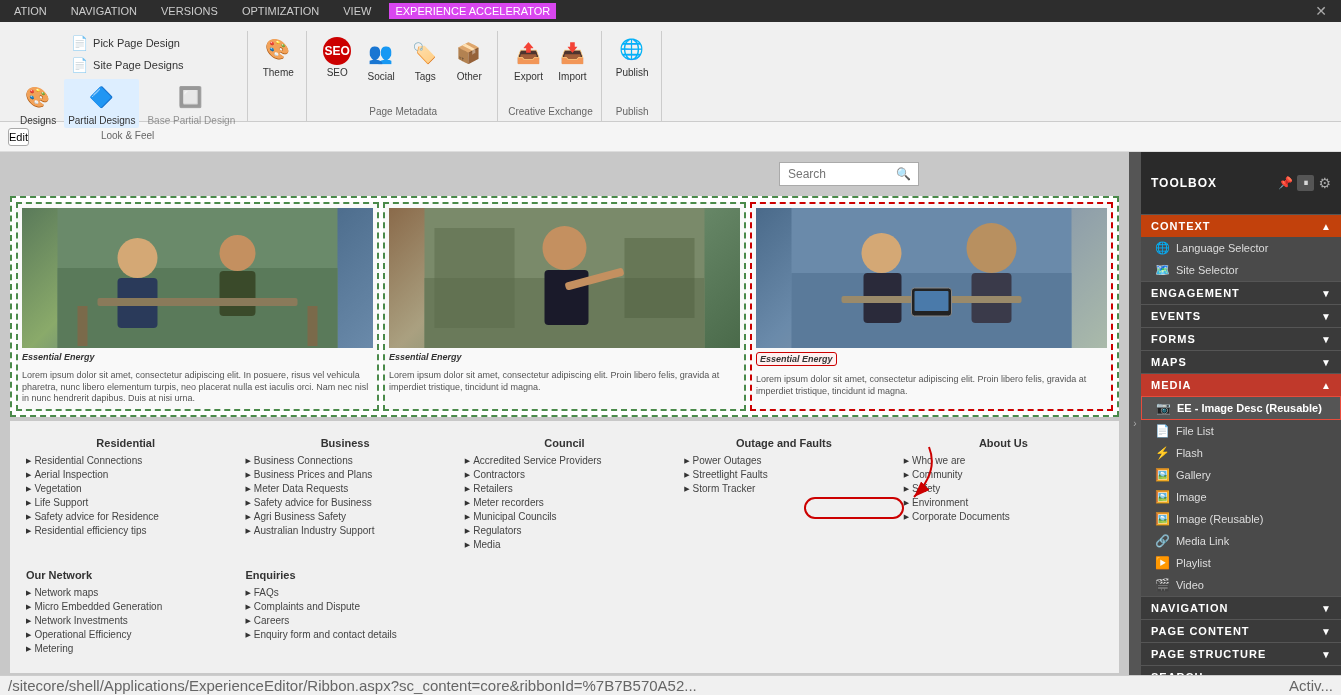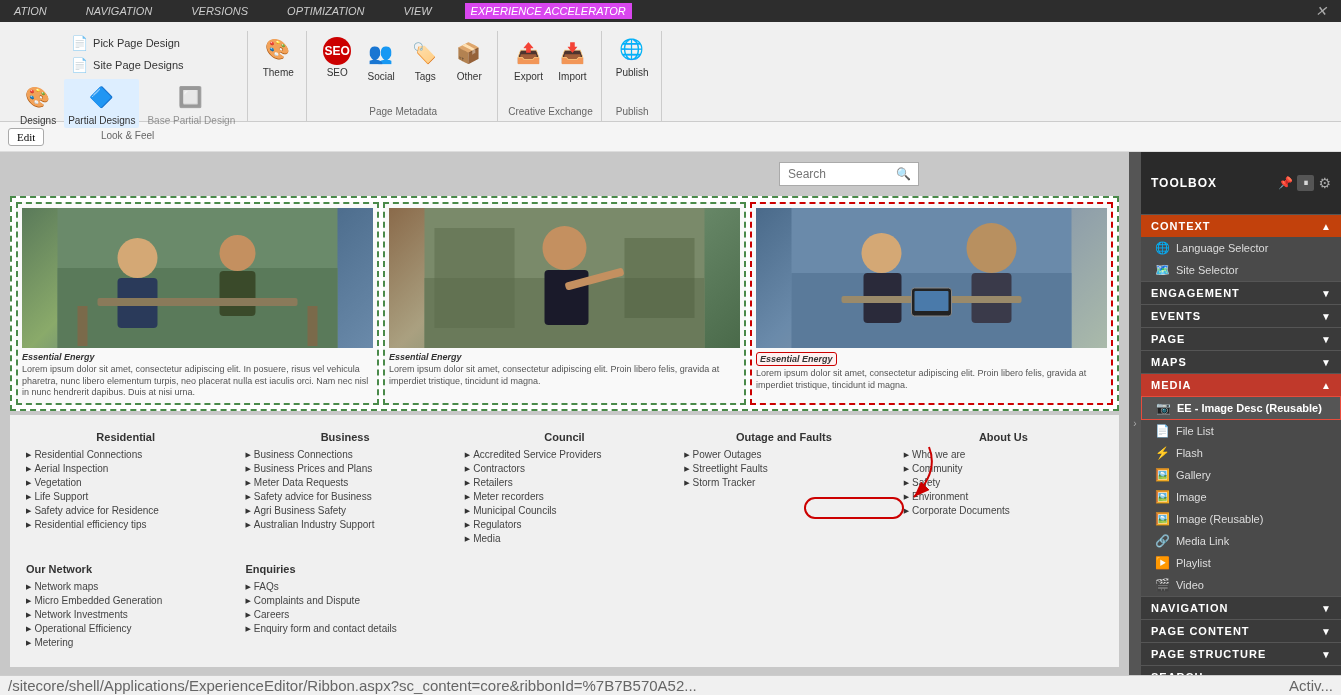--- a/index.html
+++ b/index.html
@@ -1,37 +1,37 @@
 <!DOCTYPE html>
 <html><head>
   <meta charset="utf-8">
   <style>
     * { box-sizing: border-box; margin: 0; padding: 0; }
     body { font-family: 'Segoe UI', Arial, sans-serif; font-size: 12px; background: #c8c8c8; overflow: hidden; width: 1341px; height: 695px; }
 
     
-    .top-nav { background: #2d2d2d; height: 22px; display: flex; align-items: center; padding: 0 8px; gap: 27px; font-style: italic; }
+    .top-nav { background: #2d2d2d; height: 22px; display: flex; align-items: center; padding: 0 8px; gap: 12px; }
     .top-nav span { color: #ccc; font-size: 11px; cursor: pointer; padding: 2px 6px; }
     .top-nav .active-tab { background: #d946ef; color: #fff; }
     .top-nav .close-btn { margin-left: auto; color: #aaa; font-size: 14px; }
 
     
     .ribbon { background: #f0f0f0; border-bottom: 1px solid #ccc; padding: 4px 8px 0; display: flex; align-items: flex-end; gap: 2px; height: 100px; }
     .ribbon-group { display: flex; flex-direction: column; align-items: center; border-right: 1px solid #ccc; padding: 0 8px 4px; height: 90px; justify-content: space-between; }
     .ribbon-group-label { font-size: 10px; color: #666; text-align: center; margin-top: 2px; }
     .ribbon-items { display: flex; gap: 4px; align-items: flex-start; padding-top: 4px; }
     .ribbon-btn { display: flex; flex-direction: column; align-items: center; cursor: pointer; padding: 2px 4px; border-radius: 2px; min-width: 40px; }
     .ribbon-btn .icon { width: 32px; height: 32px; display: flex; align-items: center; justify-content: center; font-size: 20px; }
     .ribbon-btn .label { font-size: 10px; color: #333; text-align: center; margin-top: 2px; }
     .ribbon-btn-small { display: flex; align-items: center; gap: 4px; cursor: pointer; padding: 2px 4px; border-radius: 2px; font-size: 11px; color: #333; }
     .ribbon-btn-small .icon-small { font-size: 14px; }
 
     
     .edit-toolbar { background: #f5f5f5; border-bottom: 1px solid #ddd; padding: 4px 8px; display: flex; align-items: center; gap: 8px; height: 30px; }
-    .edit-btn { background: #fff; border: 1px solid #aaa; border-radius: 3px; padding: 2px 8px; font-size: 11px; cursor: pointer; font-family: Liberation Serif, serif; }
+    .edit-btn { background: #fff; border: 1px solid #aaa; border-radius: 3px; padding: 2px 0; font-size: 11px; cursor: pointer; }
 
     
     .main-area { display: flex; height: calc(695px - 22px - 100px - 30px); }
 
     
     .page-content { flex: 1; overflow-y: auto; background: #c8c8c8; padding: 10px; position: relative; }
 
     
     .search-bar { display: flex; justify-content: flex-end; margin-bottom: 10px; padding-right: 200px; }
     .search-input { border: 1px solid #aaa; background: #fff; padding: 4px 30px 4px 8px; font-size: 12px; width: 140px; }
@@ -41,21 +41,21 @@
     
     .image-grid { display: flex; gap: 4px; margin-bottom: 4px; border: 2px dashed #4a8a4a; padding: 4px; background: #fff; }
     .image-card { flex: 1; border: 2px dashed #4a8a4a; padding: 4px; background: #f9f9f9; }
     .image-card.highlighted { border: 2px dashed #cc0000; }
     .image-placeholder { width: 100%; height: 140px; background: #888; overflow: hidden; position: relative; }
     
     .img-meeting1 { background: linear-gradient(135deg, #5a7a5a 0%, #8aaa6a 30%, #4a6a8a 60%, #6a8aaa 100%); }
     .img-meeting2 { background: linear-gradient(135deg, #8a6a4a 0%, #aaa080 30%, #6a8a6a 60%, #4a6a4a 100%); }
     .img-meeting3 { background: linear-gradient(135deg, #4a6a8a 0%, #6a8aaa 30%, #8a9aaa 60%, #aabaaa 100%); }
     .image-caption { font-size: 9px; color: #333; margin-top: 4px; font-style: italic; font-weight: bold; }
-    .image-text { font-size: 9px; color: #555; margin-top: 2px; line-height: 1.3; }
+    .image-text { font-size: 9px; color: #555; margin-top: 8px; line-height: 1.3; }
 
     
     .footer-area { background: #f0f0f0; padding: 16px; margin-top: 4px; }
     .footer-columns { display: flex; gap: 20px; text-align: center; }
     .footer-col { flex: 1; }
     .footer-col h4 { font-size: 11px; font-weight: bold; color: #333; margin-bottom: 6px; }
     .footer-col ul { list-style: none; }
     .footer-col ul li { font-size: 10px; color: #444; margin-bottom: 3px; display: flex; align-items: center; gap: 3px; }
     .footer-col ul li::before { content: '▶'; font-size: 7px; color: #333; }
     .footer-row2 { display: flex; gap: 20px; margin-top: 16px; }
@@ -399,21 +399,21 @@
       <span class="section-title">ENGAGEMENT</span>
       <span class="section-chevron">▼</span>
     </div>
 
     <div class="section-header">
       <span class="section-title">EVENTS</span>
       <span class="section-chevron">▼</span>
     </div>
 
     <div class="section-header">
-      <span class="section-title">PAGE</span>
+      <span class="section-title">FORMS</span>
       <span class="section-chevron">▼</span>
     </div>
 
     <div class="section-header">
       <span class="section-title">MAPS</span>
       <span class="section-chevron">▼</span>
     </div>
 
     <div class="section-header active">
       <span class="section-title">MEDIA</span>

